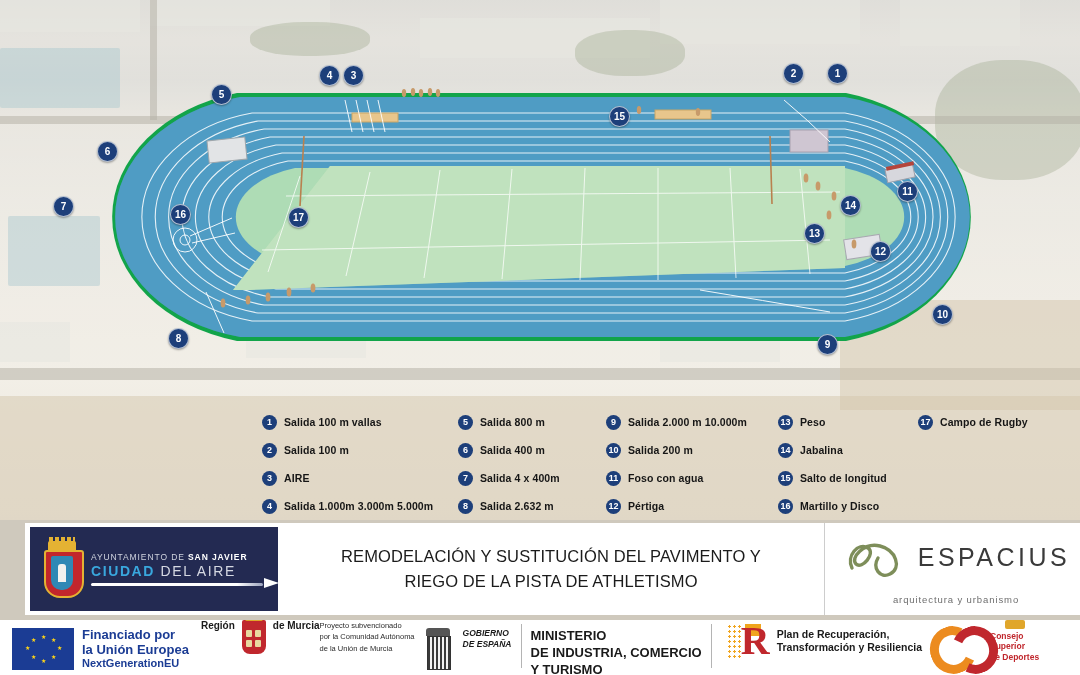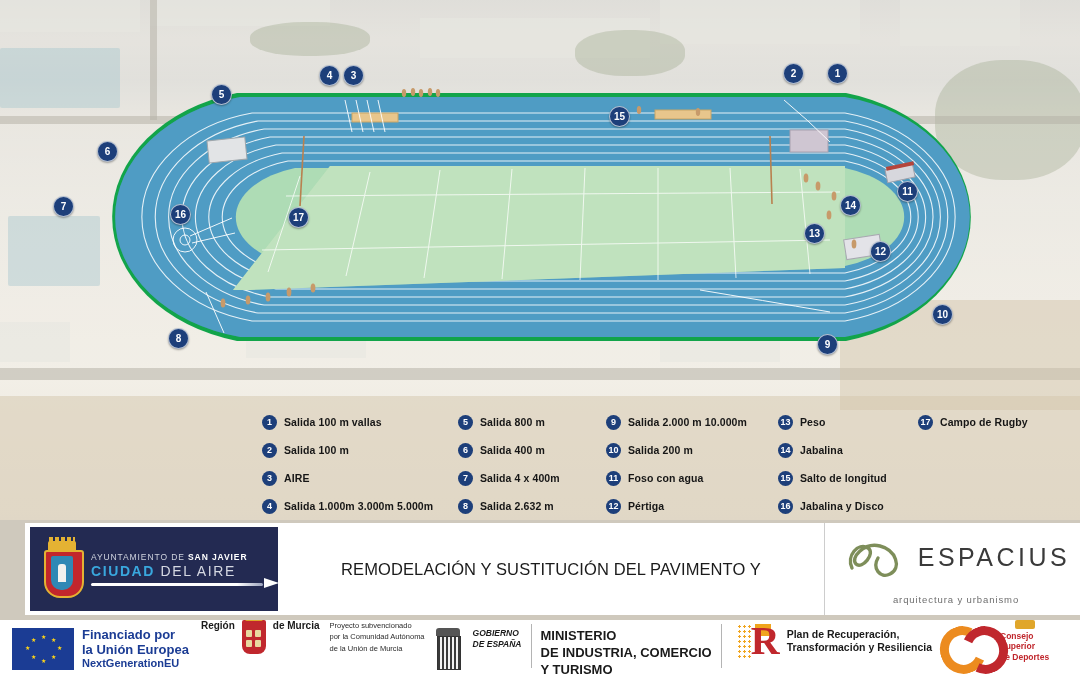--- a/index.html
+++ b/index.html
@@ -145,21 +145,21 @@
   .murcia .crest{
     width:24px;height:34px;background:#c0272d;position:relative;border-radius:2px 2px 8px 8px;
   }
   .murcia .crest .cr{
     position:absolute;left:3px;top:-6px;width:18px;height:7px;background:#e0a62a;border-radius:2px;
   }
   .murcia .crest .c{
     position:absolute;width:6px;height:7px;background:#e8d9a0;border-radius:1px;
   }
 
-  .subv{font-size:7.5px;color:#2b2b2b;line-height:1.5;margin-left:10px;white-space:nowrap;}
+  .subv{font-size:7.5px;color:#2b2b2b;line-height:1.5;white-space:nowrap;}
 
   .esp-crest{width:38px;height:44px;position:relative;flex:0 0 auto;margin-left:4px;}
   .esp-crest .col{position:absolute;left:8px;top:8px;width:22px;height:32px;
     background:repeating-linear-gradient(90deg,#3a3a3a 0 2px,#f2f2f2 2px 4px);border:1px solid #333;}
   .esp-crest .crn{position:absolute;left:7px;top:0;width:24px;height:8px;background:#555;border-radius:3px 3px 0 0;}
   .gob{font-size:8.5px;font-weight:bold;color:#1a1a1a;line-height:1.25;margin-left:6px;white-space:nowrap;font-style:italic;}
   .min{font-size:13px;font-weight:bold;color:#1a1a1a;line-height:1.3;white-space:nowrap;}
 
   .prtr{display:flex;align-items:center;margin-left:6px;}
   .prtr .mark{width:46px;height:42px;position:relative;flex:0 0 auto;}
@@ -390,21 +390,21 @@
     <div class="leg-item" style="grid-column:4;grid-row:2;">
       <span class="leg-badge">14</span>
       <span class="leg-text">Jabalina</span>
       </div>
     <div class="leg-item" style="grid-column:4;grid-row:3;">
       <span class="leg-badge">15</span>
       <span class="leg-text">Salto de longitud</span>
       </div>
     <div class="leg-item" style="grid-column:4;grid-row:4;">
       <span class="leg-badge">16</span>
-      <span class="leg-text">Jabalina y Disco</span>
+      <span class="leg-text">Martillo y Disco</span>
       </div>
 
     <div class="leg-item" style="grid-column:5;grid-row:1;">
       <span class="leg-badge">17</span>
       <span class="leg-text">Campo de Rugby</span>
       </div>
   </div>
 
   <div class="titlebar">
 
@@ -415,20 +415,21 @@
       </div>
       <div class="sj-text">
         <div class="sj-line1"><span>AYUNTAMIENTO DE </span><b>SAN JAVIER</b></div>
         <div class="sj-line2"><b>CIUDAD</b><span> DEL AIRE</span></div>
         <div class="sj-rule"></div>
       </div>
     </div>
 
     <div class="title-center">
       <div class="title-line">REMODELACIÓN Y SUSTITUCIÓN DEL PAVIMENTO Y</div>
+      <div class="title-line">RIEGO DE LA PISTA DE ATHLETISMO</div>
     </div>
 
     <div class="esp-logo">
       <div class="esp-row">
         <svg width="72" height="48" viewBox="0 0 72 48">
           <path d="M10,34 C4,22 16,8 26,14 C34,19 20,36 14,30 C8,24 22,8 38,12 C54,16 60,34 48,40 C38,45 30,34 36,24" fill="none" stroke="#7e8e5a" stroke-width="3.4" stroke-linecap="round"></path>
         </svg>
         <span class="esp-name">ESPACIUS</span>
       </div>
       <div class="esp-sub">arquitectura y urbanismo</div>

